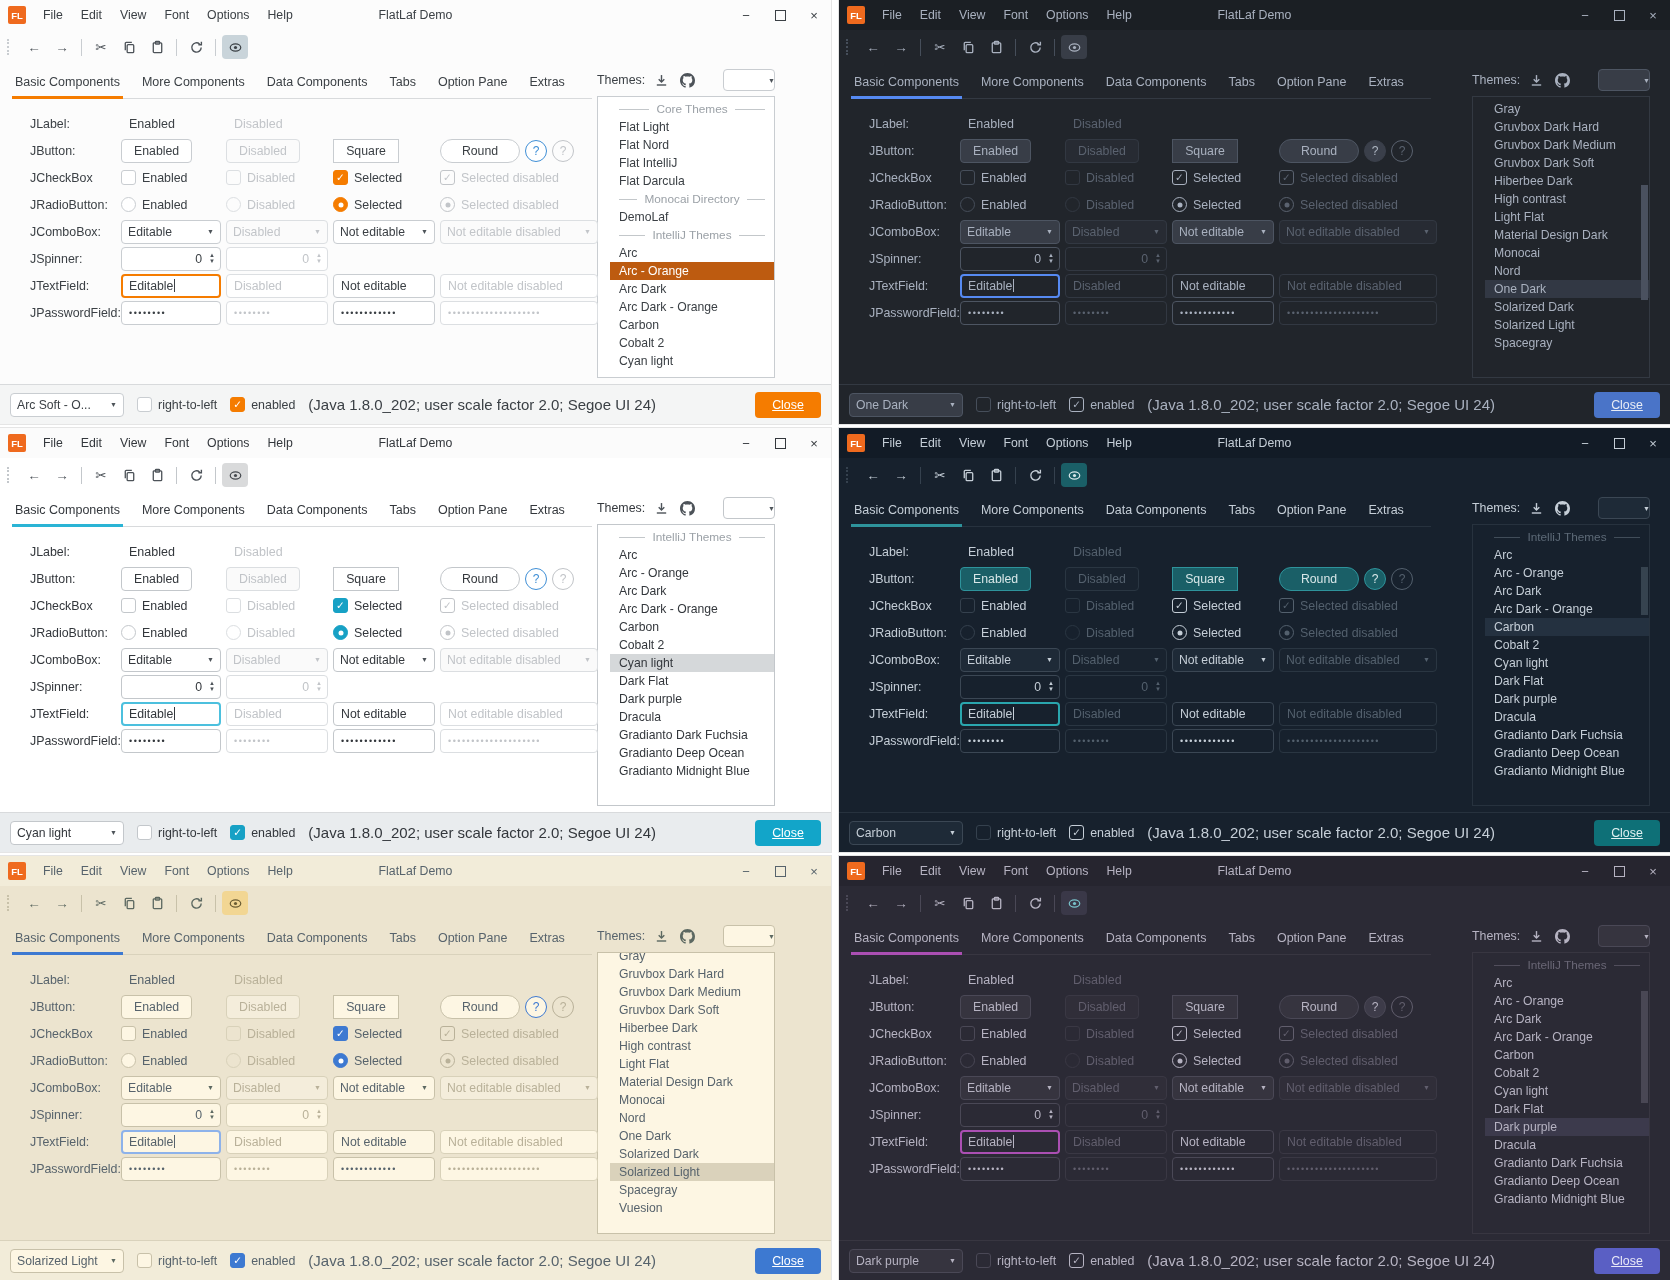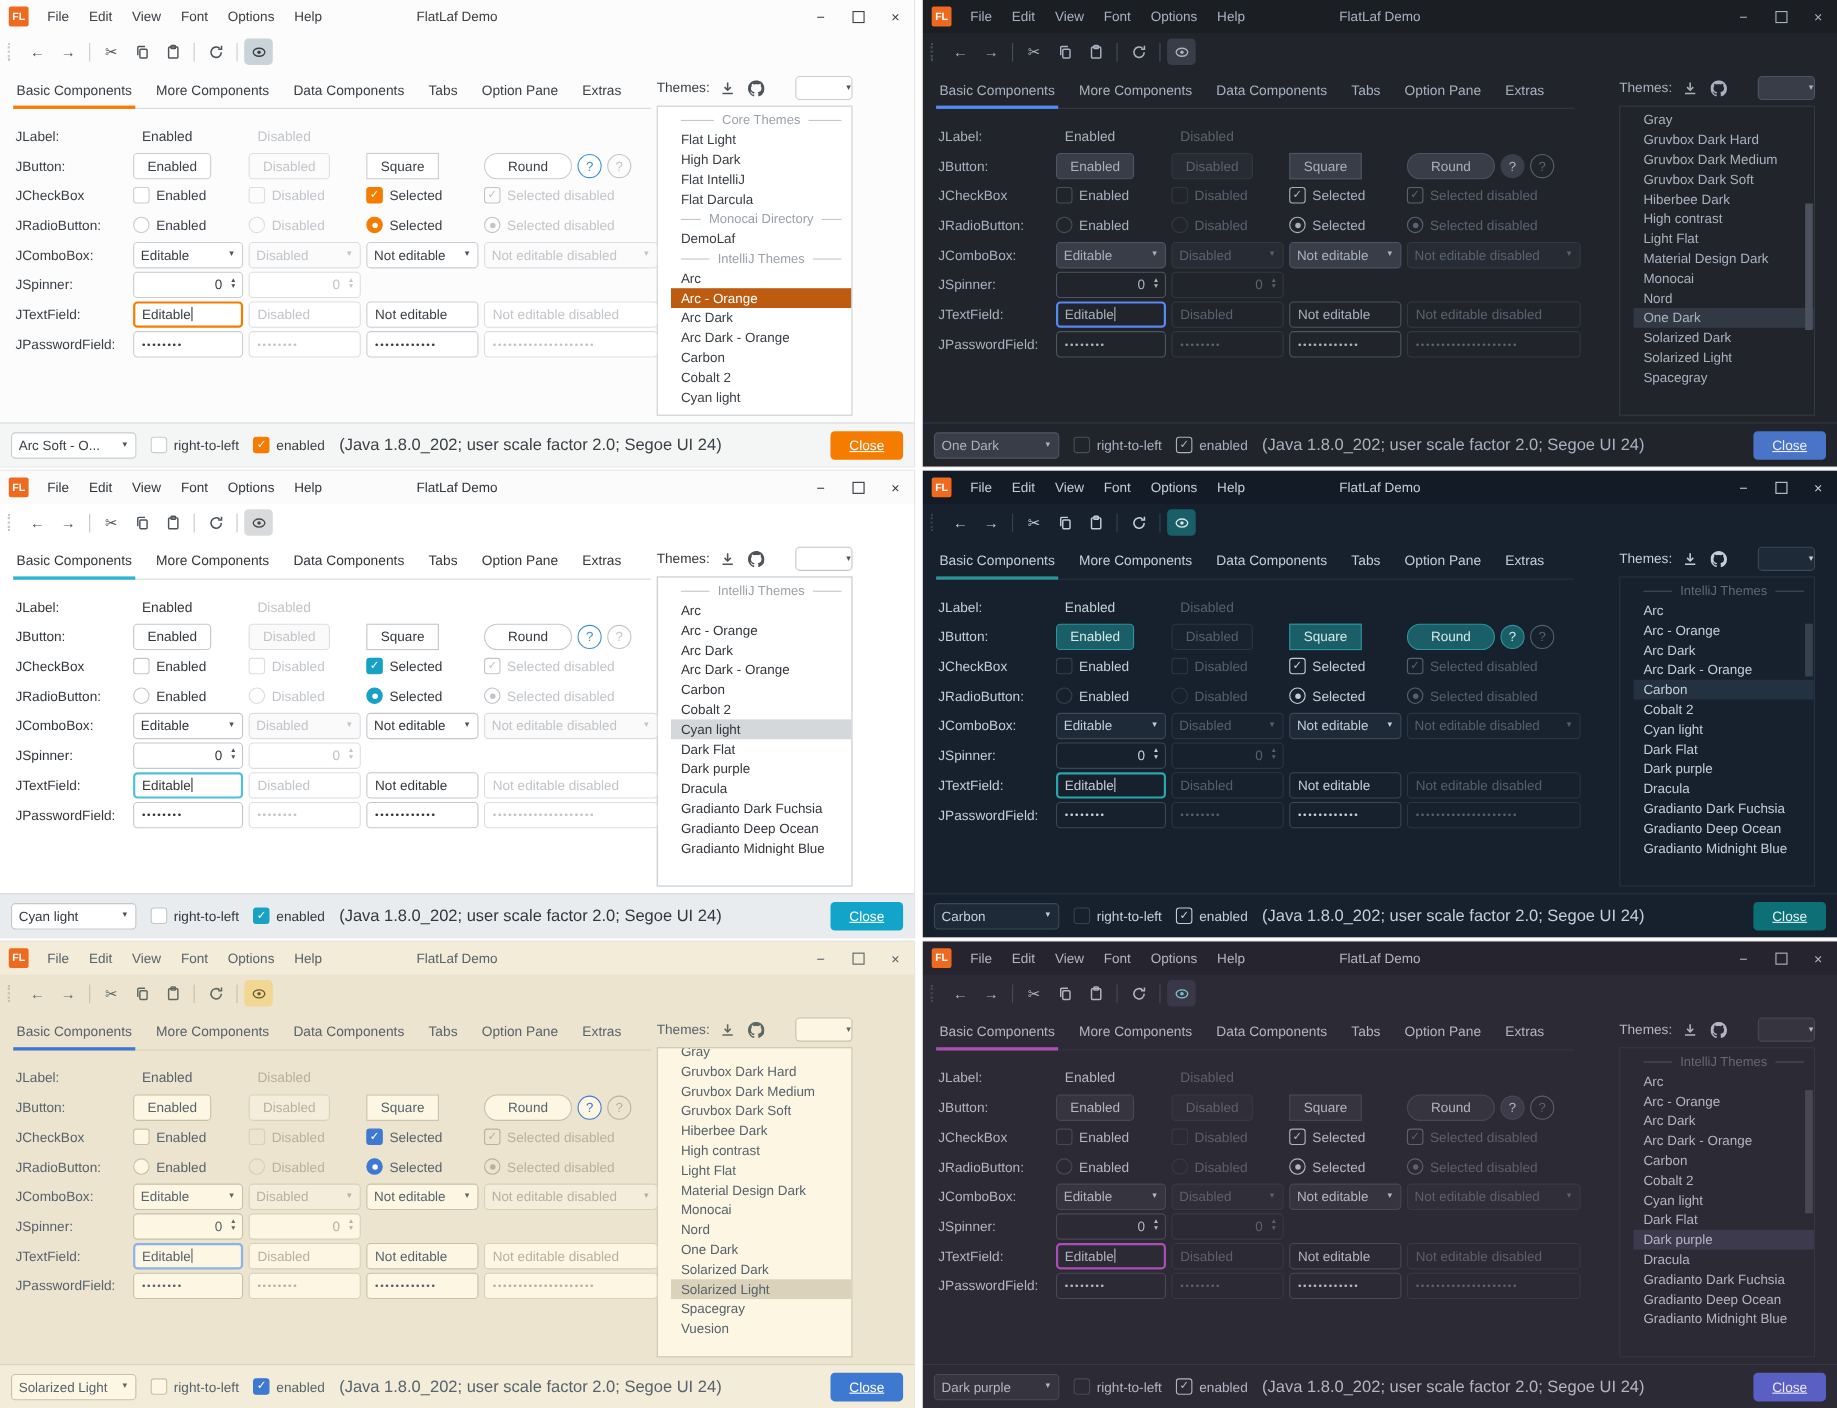--- a/index.html
+++ b/index.html
@@ -41,21 +41,21 @@
   
   .themelist{position:absolute;top:96px;right:var(--panelRight);width:178px;height:282px;background:var(--listBg);border:1px solid var(--listBorder);overflow:hidden;padding-top:3px;box-sizing:border-box;padding-left:12px;}
   .litem{height:18px;line-height:18px;padding:0 9px;font-size:12.2px;white-space:nowrap;}
   .litem.sel{background:var(--selBg);color:var(--selText);}
   .lsep{height:18px;display:flex;align-items:center;gap:7px;color:var(--sepText);font-size:11.8px;padding:0 9px;white-space:nowrap;}
   .lsep::before,.lsep::after{content:"";height:1px;background:var(--sepText);flex:1;opacity:.6;}
   .cliptop .litem:first-child{margin-top:-9px;}
   .vthumb{position:absolute;right:1px;width:7px;background:var(--thumb);}
   
   .content{position:absolute;top:110px;left:14px;display:grid;grid-template-columns:102px 100px 102px 102px 158px;column-gap:5px;grid-auto-rows:27px;align-items:center;}
-  .rlabel{font-size:12.4px;white-space:nowrap;}
+  .rlabel{font-size:12.4px;white-space:nowrap;margin-left:16px;}
   .txt{padding-left:8px;}
   .dis{color:var(--disabled) !important;}
   .btn{height:24px;border-radius:4px;background:var(--btnBg);border:1px solid var(--btnBorder);color:var(--btnText,var(--text));font-size:12.3px;padding:0 12px;justify-self:start;min-width:66px;box-sizing:border-box;white-space:nowrap;}
   .btn.dis{background:var(--btnDisBg);border-color:var(--fieldDisBorder);color:var(--disabled);}
   .btn.sq{border-radius:0;}
   .btn.round{border-radius:12px;min-width:80px;}
   .flexr{display:flex;align-items:center;gap:5px;}
   .help{width:22px;height:22px;border-radius:50%;background:var(--helpBg);border:1px solid var(--helpBorder);color:var(--helpText);font-size:12px;display:flex;align-items:center;justify-content:center;padding:0;flex:0 0 auto;box-sizing:border-box;}
   .help.h2{background:transparent;border-color:var(--disabled);color:var(--disabled);}
   
@@ -172,21 +172,21 @@
           </svg>
         </button>
         <div class="combo small">
           <span class="cval">all</span>
           <span class="carrow">▼</span>
         </div>
       </div>
       <div class="themelist">
         <div class="lsep">Core Themes</div>
         <div class="litem">Flat Light</div>
-        <div class="litem">High Dark</div>
+        <div class="litem">Flat Nord</div>
         <div class="litem">Flat IntelliJ</div>
         <div class="litem">Flat Darcula</div>
         <div class="lsep">Monocai Directory</div>
         <div class="litem">DemoLaf</div>
         <div class="lsep">IntelliJ Themes</div>
         <div class="litem">Arc</div>
         <div class="litem sel">Arc - Orange</div>
         <div class="litem">Arc Dark</div>
         <div class="litem">Arc Dark - Orange</div>
         <div class="litem">Carbon</div>

